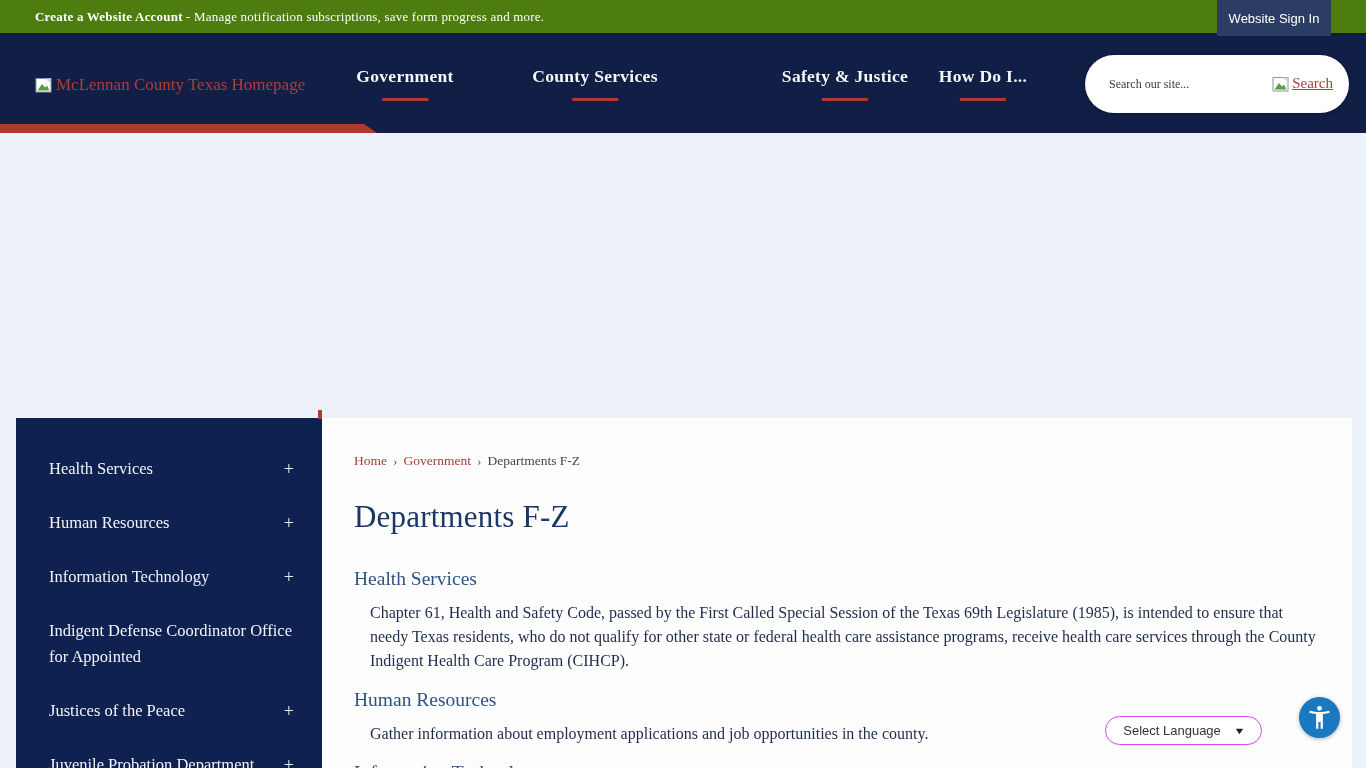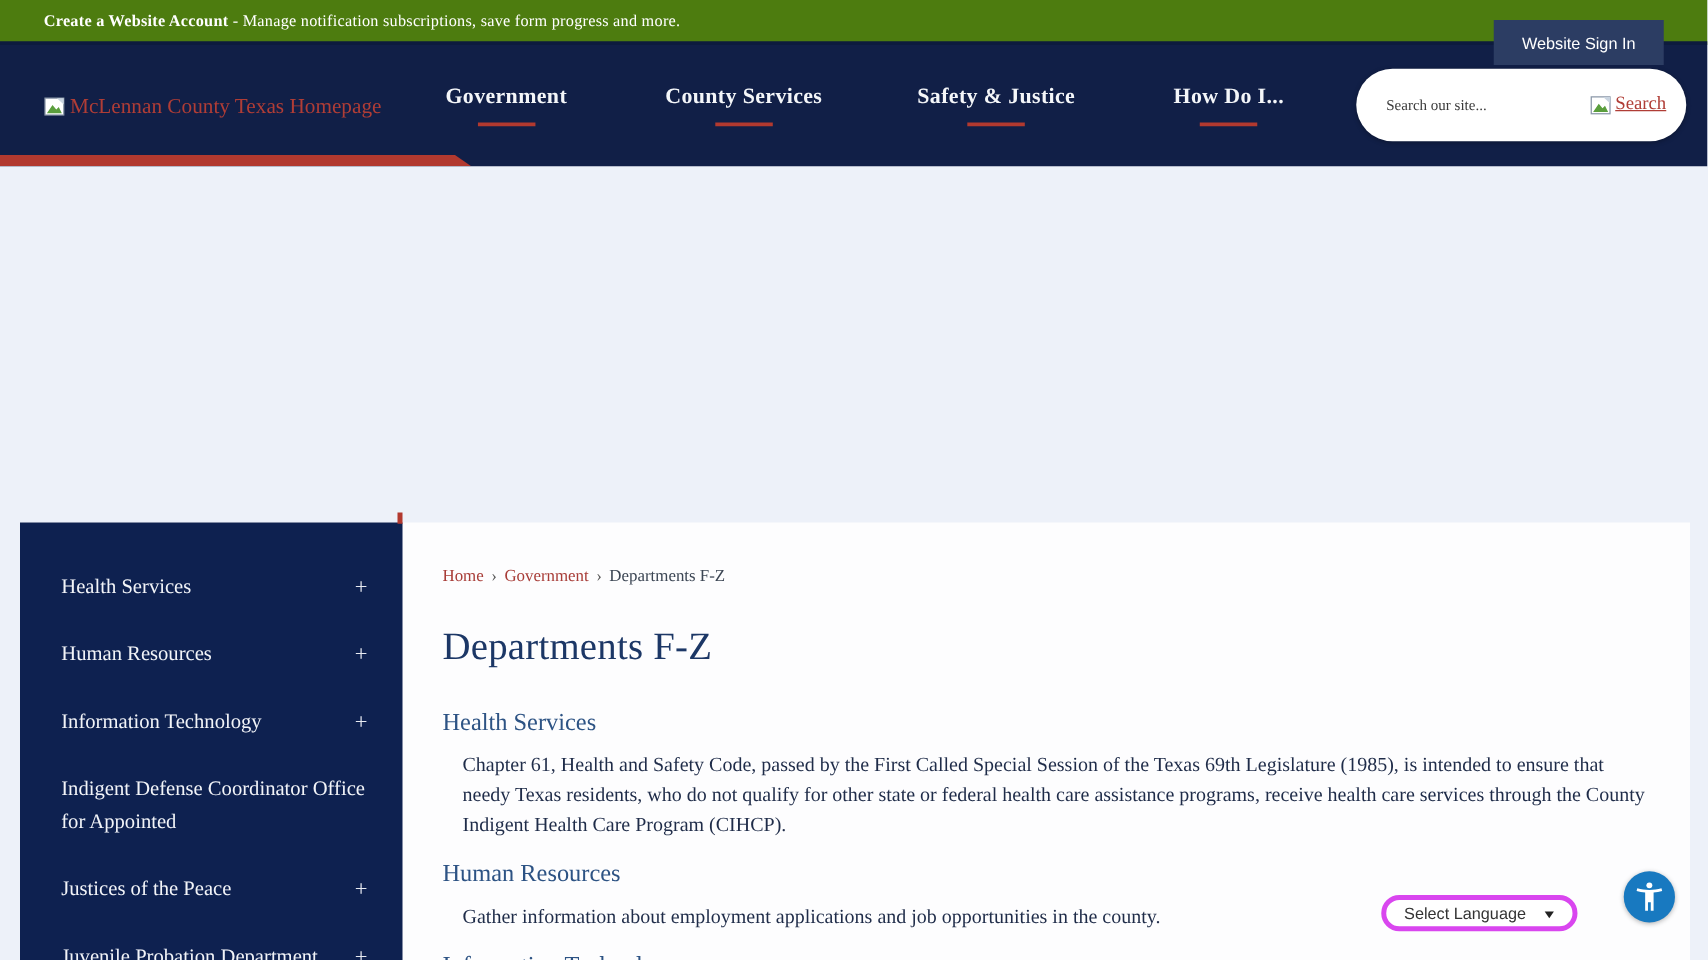--- a/index.html
+++ b/index.html
@@ -12,21 +12,21 @@
 
   
   .topbar {
     height:36px; background:#4d7c0f; border-bottom:3px solid #0d1b3d;
     display:flex; align-items:center; padding-left:35px;
     color:#fff; position:relative; z-index:2;
   }
   .promo { font-size:13px; letter-spacing:.2px; cursor:pointer; }
   .promo b { font-weight:bold; }
   .signin {
-    position:absolute; right:35px; top:16px; height:36px; width:136px;
+    position:absolute; right:35px; top:0; height:36px; width:114px;
     background:#2c3d63; color:#fff; border:none; cursor:pointer;
     font-family:"Liberation Sans", sans-serif; font-size:13px;
   }
 
   
   .header { position:relative; height:97px; background:#111f47; }
   .logo {
     position:absolute; left:35px; top:50%; transform:translateY(-50%);
     display:flex; align-items:center; gap:1px;
     color:#b03d36; font-size:17px; cursor:pointer;
@@ -85,21 +85,21 @@
   .page-title {
     margin:28px 0 30px; font-size:31px; line-height:38px;
     font-weight:500; color:#1c3766; letter-spacing:.2px;
   }
   .section h3 { margin:0 0 9px; font-size:19.5px; line-height:26px; font-weight:500; color:#2d5384; cursor:pointer; }
   .section p  { margin:0 0 14px 16px; font-size:16px; line-height:24px; color:#1f2c49; max-width:952px; }
 
   
   .lang-pill {
     position:absolute; left:1105px; top:716px; width:157px; height:29px;
-    background:#fff; border:4px solid #d946ef; border-radius:15px;
+    background:#fff; border:1px solid #d946ef; border-radius:15px;
     display:flex; align-items:center; justify-content:center; gap:14px;
     font-family:"Liberation Sans", sans-serif; font-size:13px; color:#333; cursor:pointer;
     z-index:5;
   }
   .lang-chevron { font-size:9px; color:#222; transform:scaleX(1.4); }
   .a11y-btn {
     position:absolute; left:1299px; top:697px; width:41px; height:41px;
     border-radius:50%; background:#1879c0; border:none; cursor:pointer;
     display:flex; align-items:center; justify-content:center;
     box-shadow:0 1px 4px rgba(0,0,0,.3); z-index:5;
@@ -127,21 +127,21 @@
   </a>
 
   <a class="nav-item" style="left:405px">
     <span>Government</span>
     <span class="nav-underline"></span>
   </a>
   <a class="nav-item" style="left:595px">
     <span>County Services</span>
     <span class="nav-underline"></span>
   </a>
-  <a class="nav-item" style="left:797px">
+  <a class="nav-item" style="left:845px">
     <span>Safety &amp; Justice</span>
     <span class="nav-underline"></span>
   </a>
   <a class="nav-item" style="left:983px">
     <span>How Do I...</span>
     <span class="nav-underline"></span>
   </a>
 
   <div class="search-pill">
     <input class="search-input" placeholder="Search our site..." style="">

